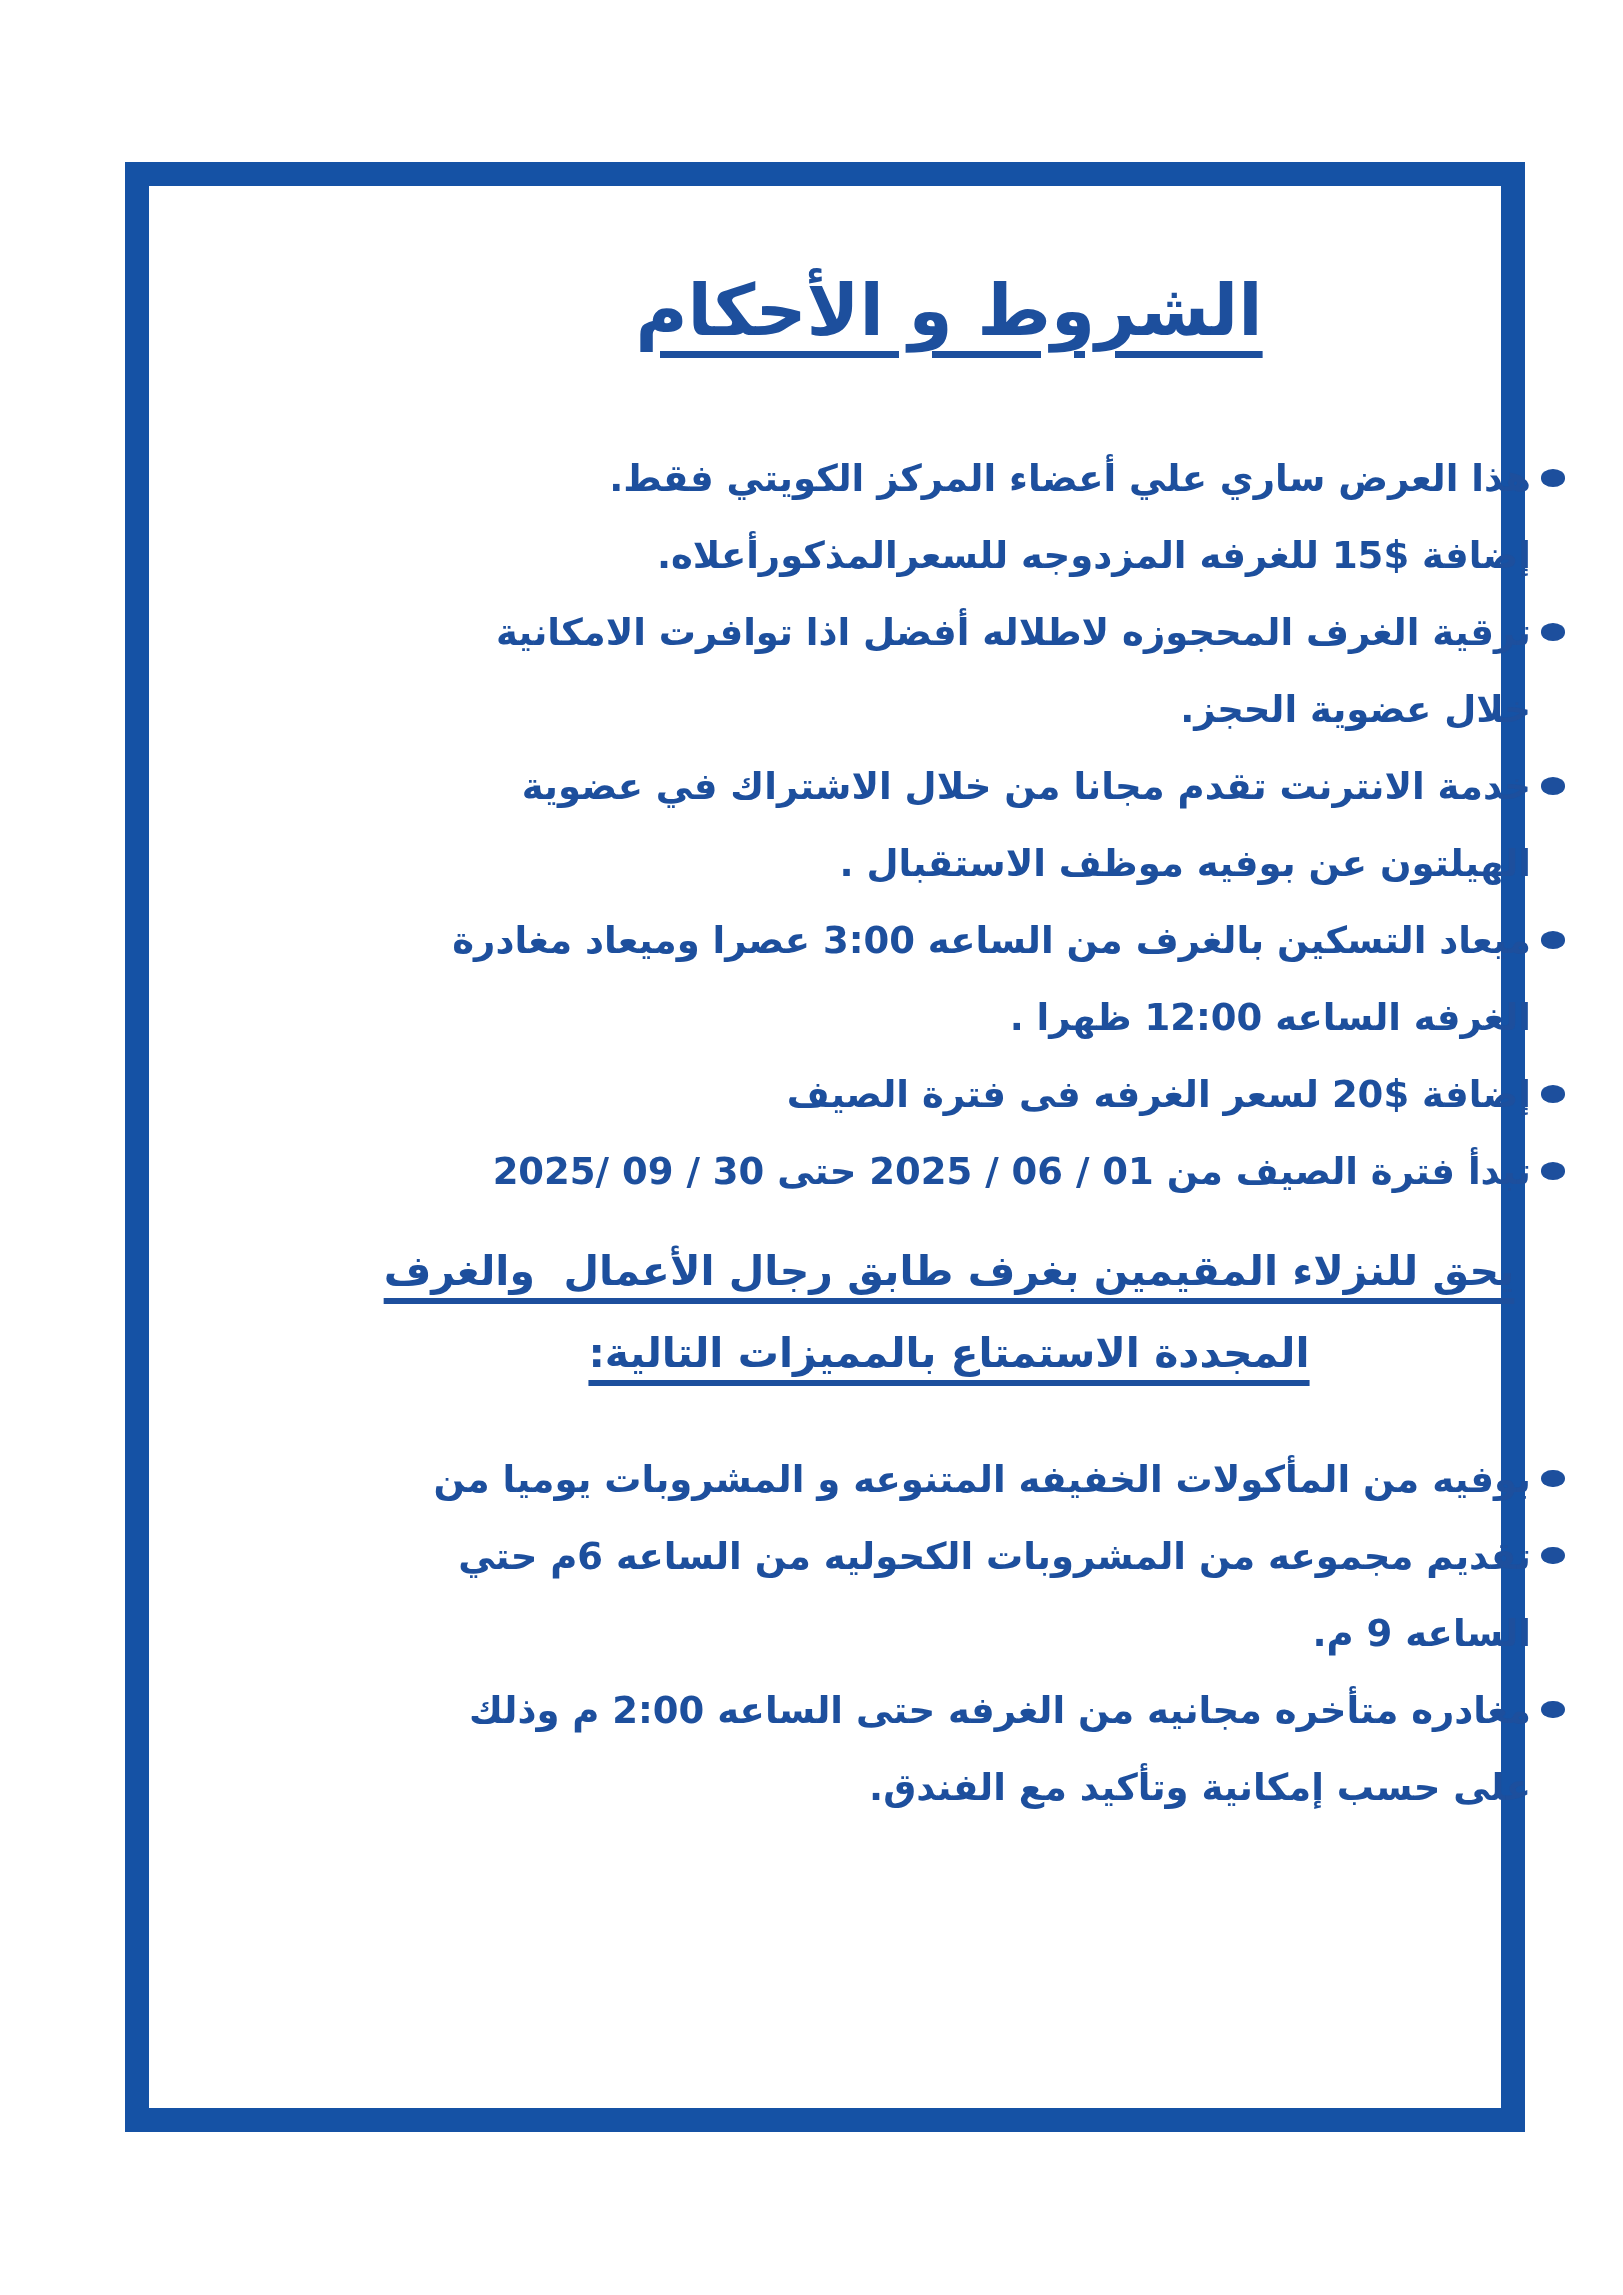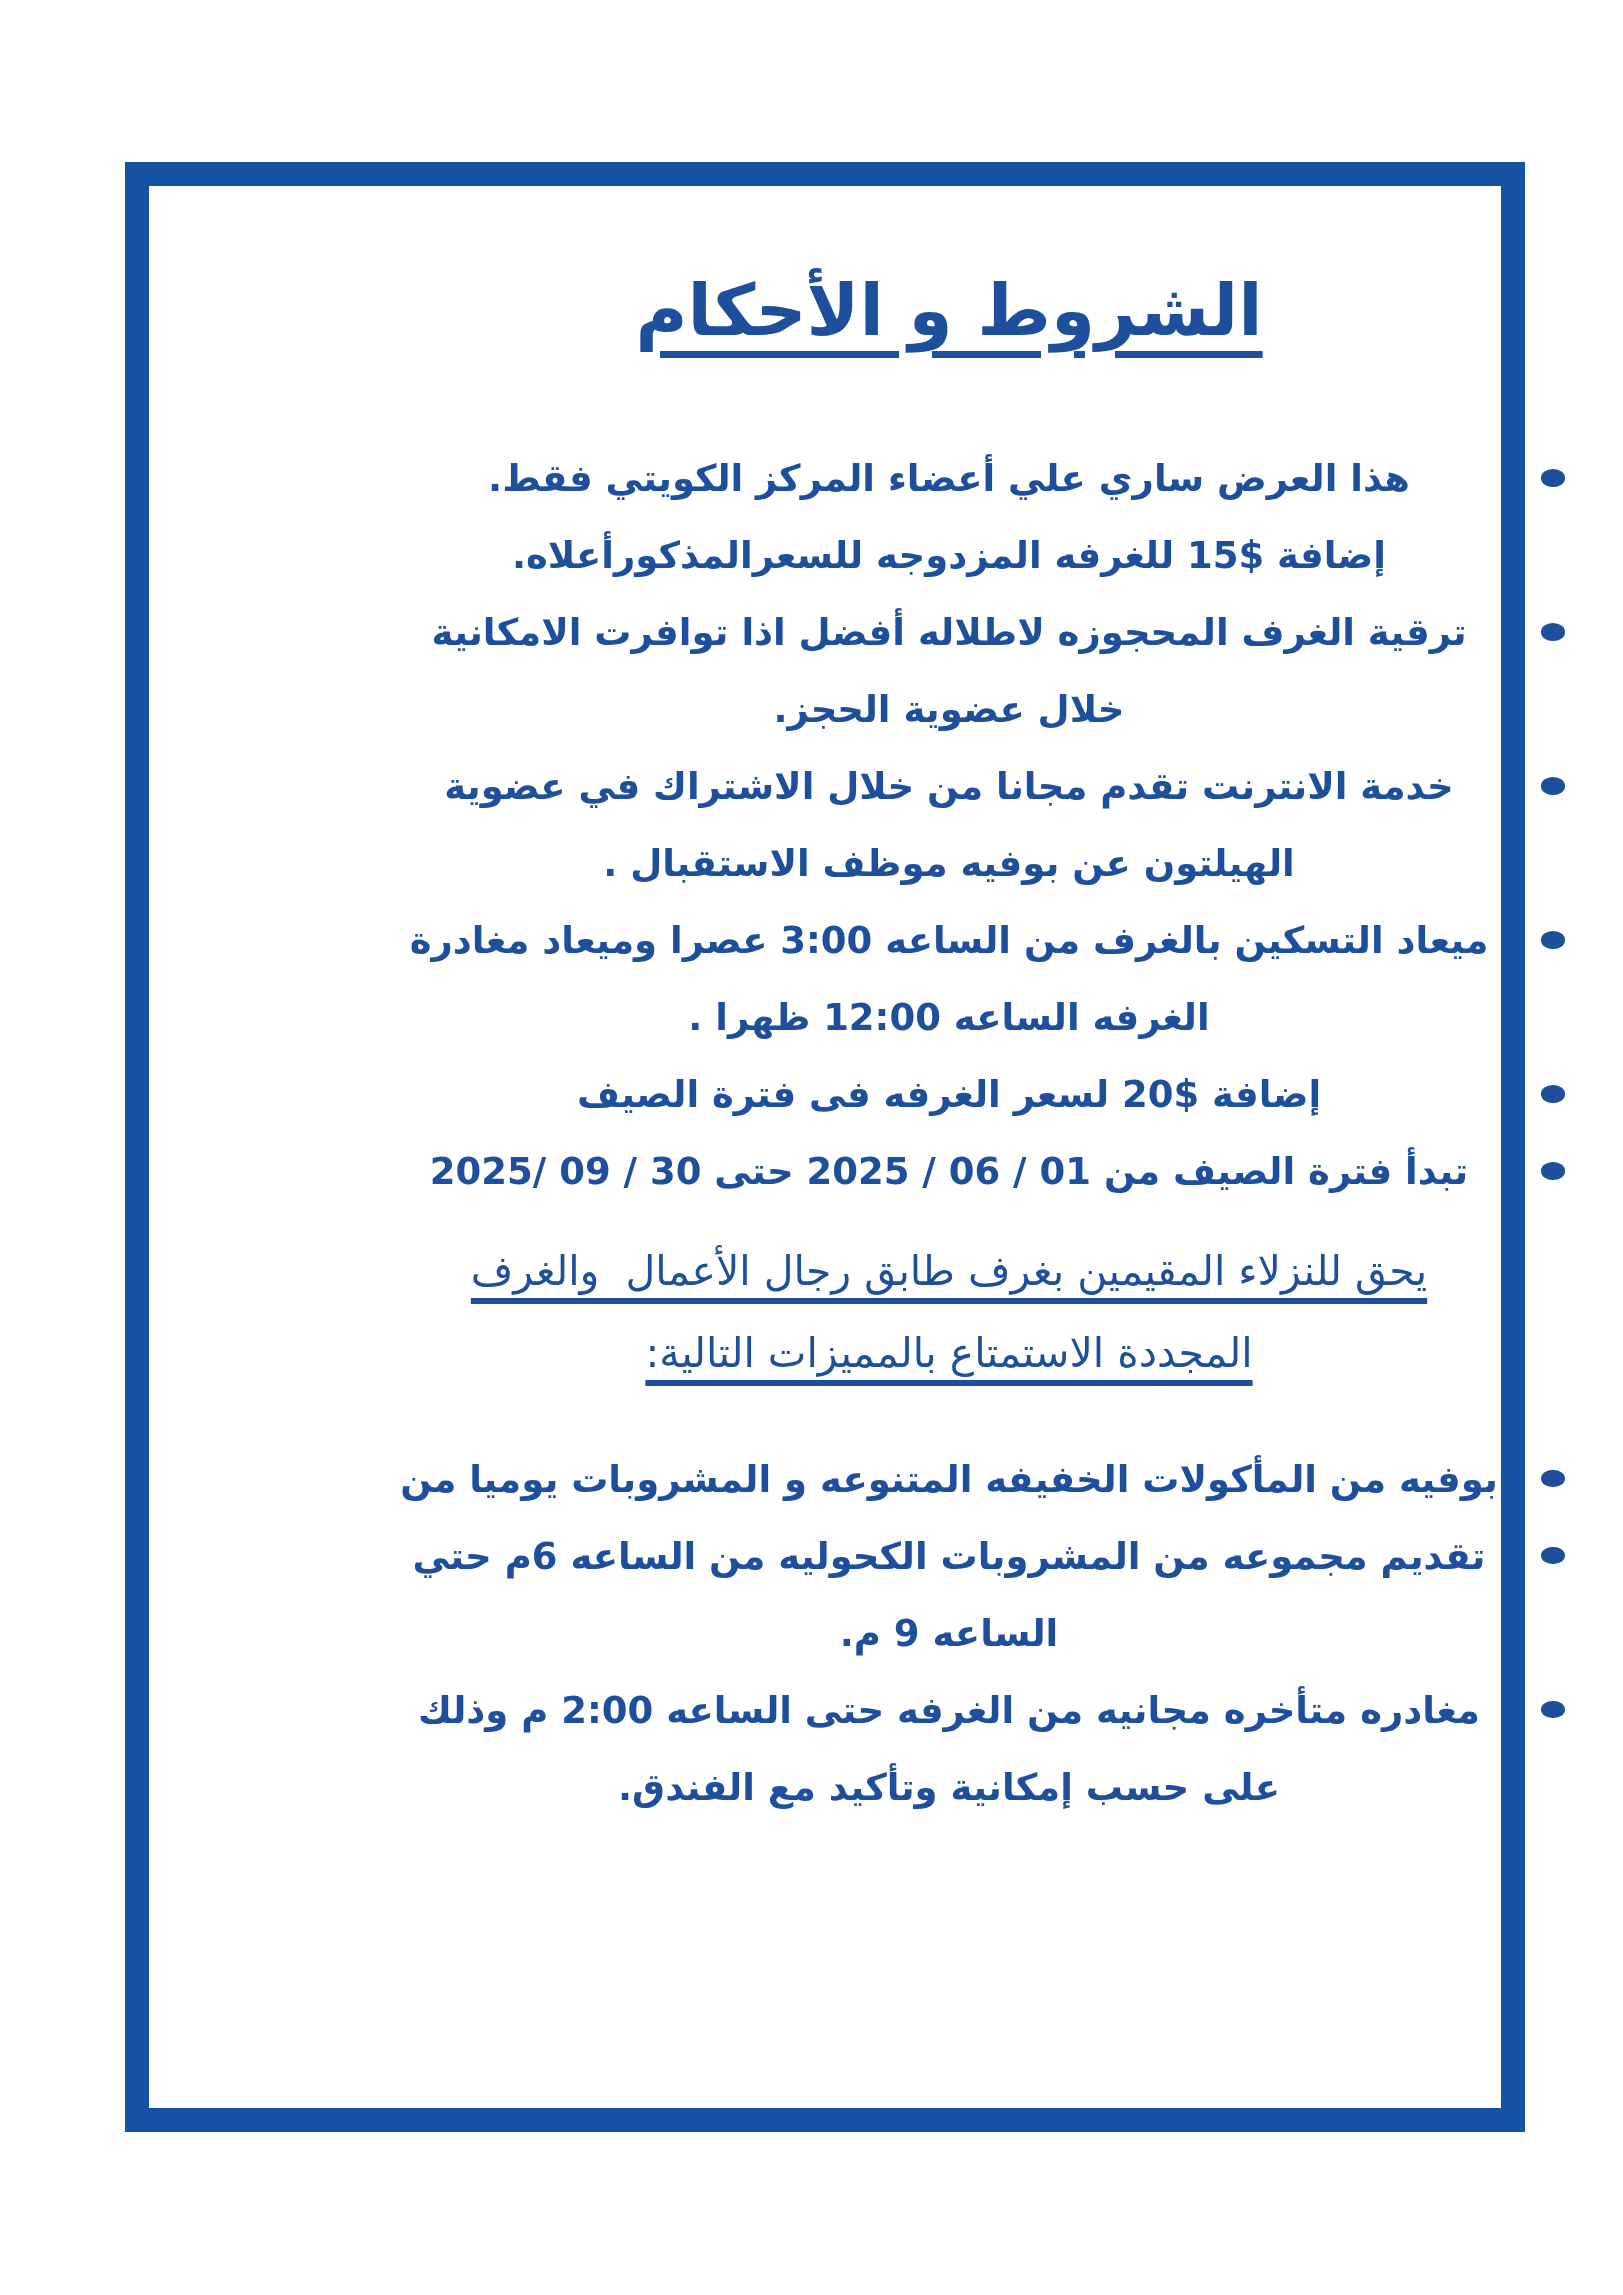--- a/index.html
+++ b/index.html
@@ -32,41 +32,42 @@
     text-decoration: underline;
     text-decoration-thickness: 7.2px;
     text-underline-offset: 15.7px;
     white-space: pre;
   }
   ul.blist {
     list-style: none;
     margin: 77px auto 0;
     padding: 0;
     width: 1164px;
+    text-align: right;
   }
   ul.blist li {
     position: relative;
     font-size: 37px;
     font-weight: bold;
     line-height: 77px;
   }
   ul.blist li .line { display: block; white-space: pre; }
   ul.blist li .line:empty { display: none; }
   .dot {
     position: absolute;
     right: -34px; top: 29px;
     width: 23.6px; height: 17.7px;
     border-radius: 50%;
     background: #1d4f9d;
   }
   .benefits-heading {
     margin: 19.6px auto 0;
     width: 1295px;
     font-size: 41px;
-    font-weight: normal;
+    font-weight: bold;
     line-height: 82px;
   }
   .benefits-heading .line {
     display: block;
     white-space: pre;
     text-decoration: underline;
     text-decoration-thickness: 5.9px;
     text-underline-offset: 13px;
   }
   ul.blist.benefits { margin-top: 47px; }

